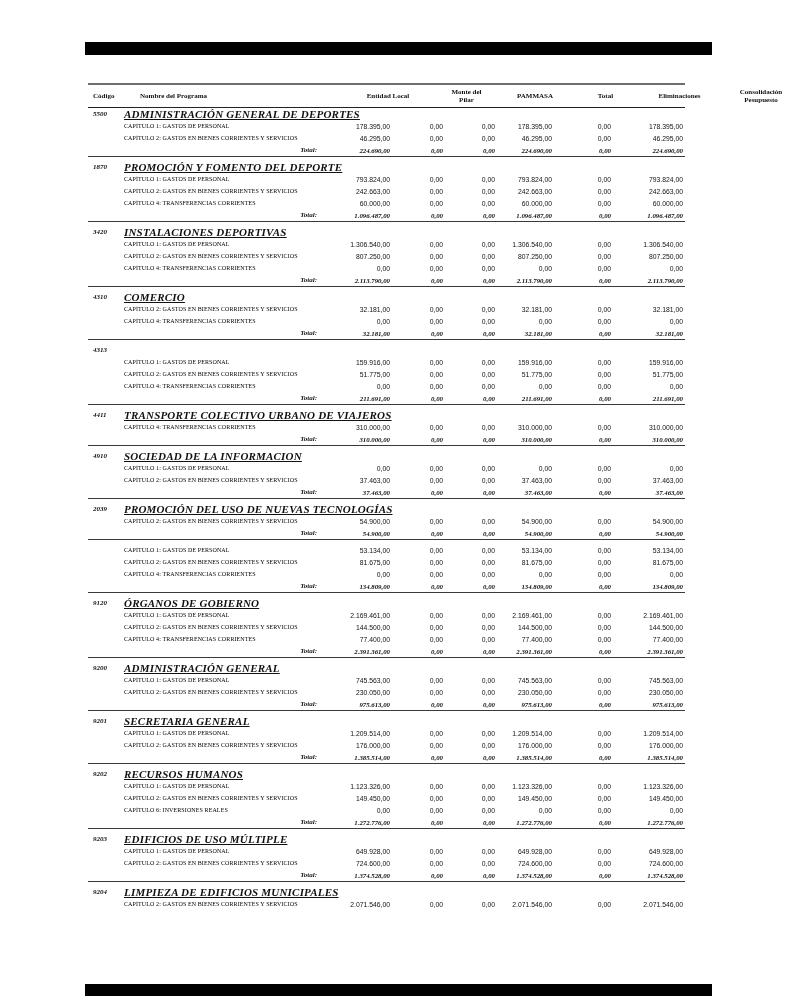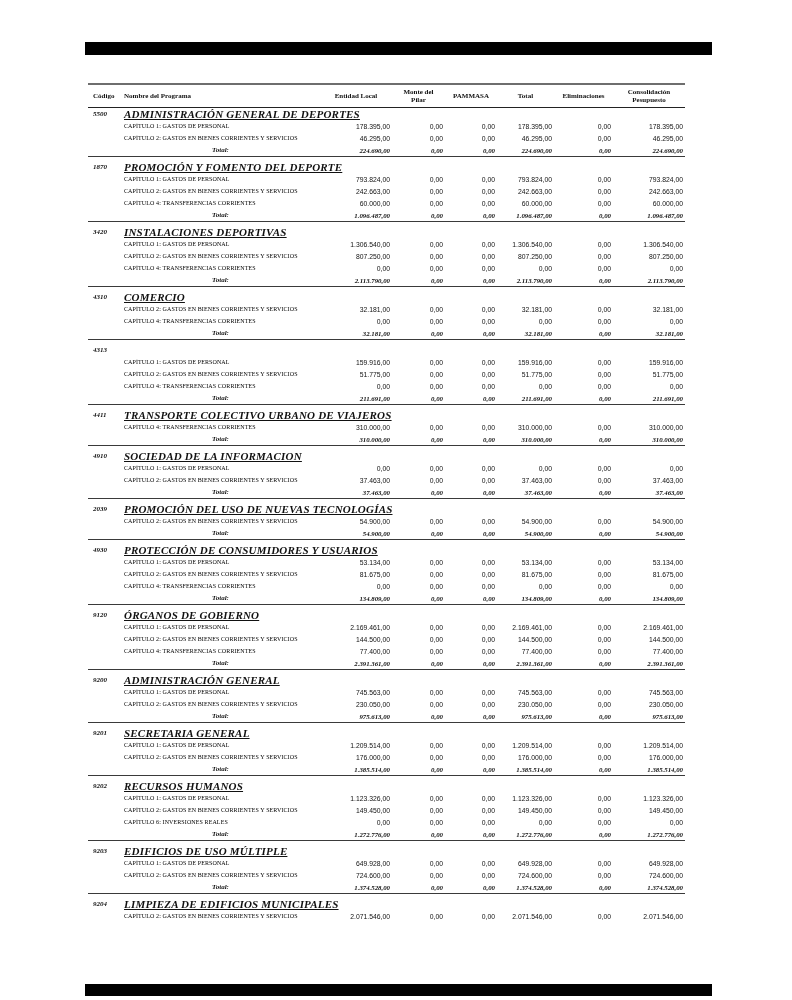--- a/index.html
+++ b/index.html
@@ -15,20 +15,21 @@
 
   .grid-row {
     display:grid;
     grid-template-columns:36px 196px 72px 53px 52px 57px 59px 72px;
     align-items:center;
   }
   .header-row {
     border-top:2.5px solid #6e6e6e;
     border-bottom:1.2px solid #222;
     height:22px;
+    gap:16px;
   }
   .hdr {
     font-weight:bold; font-size:7px; line-height:1.15; text-align:center;
     white-space:pre-line;
   }
   .hdr.left { text-align:left; }
   .hdr-code { padding-left:5px; }
 
   .section { margin-bottom:4px; }
   .row { height:12px; }
@@ -43,21 +44,21 @@
   .cap-label {
     grid-column:2; font-size:6px; letter-spacing:0.1px; color:#000;
     white-space:nowrap; overflow:hidden;
   }
   .num {
     font-family:"Liberation Sans", sans-serif; font-size:6.8px;
     text-align:right; padding-right:2px; white-space:nowrap;
   }
   .total-row { border-bottom:1.4px solid #3a3a3a; }
   .total-label {
-    grid-column:2; text-align:center; font-weight:bold; font-style:italic;
+    grid-column:2; text-align:right; font-weight:bold; font-style:italic;
     font-size:7px; padding-right:3px;
   }
   .total-num {
     font-family:"Liberation Serif", serif; font-weight:bold; font-style:italic;
     font-size:6.8px; text-align:right; padding-right:2px; white-space:nowrap;
   }
 </style>
 </head>
 <body>
 
@@ -371,24 +372,20 @@
             <div class="total-label">Total:</div>
             <div class="total-num">54.900,00</div>
             <div class="total-num">0,00</div>
             <div class="total-num">0,00</div>
             <div class="total-num">54.900,00</div>
             <div class="total-num">0,00</div>
             <div class="total-num">54.900,00</div>
           </div>
         </div>
         <div class="section">
-          <div class="grid-row row title-row">
-            <div class="code">4930</div>
-            <div class="title">PROTECCIÓN DE CONSUMIDORES Y USUARIOS</div>
-          </div>
           <div class="grid-row row">
             <div class="code"></div>
             <div class="cap-label">CAPÍTULO 1: GASTOS DE PERSONAL</div>
             <div class="num">53.134,00</div>
             <div class="num">0,00</div>
             <div class="num">0,00</div>
             <div class="num">53.134,00</div>
             <div class="num">0,00</div>
             <div class="num">53.134,00</div>
           </div>

